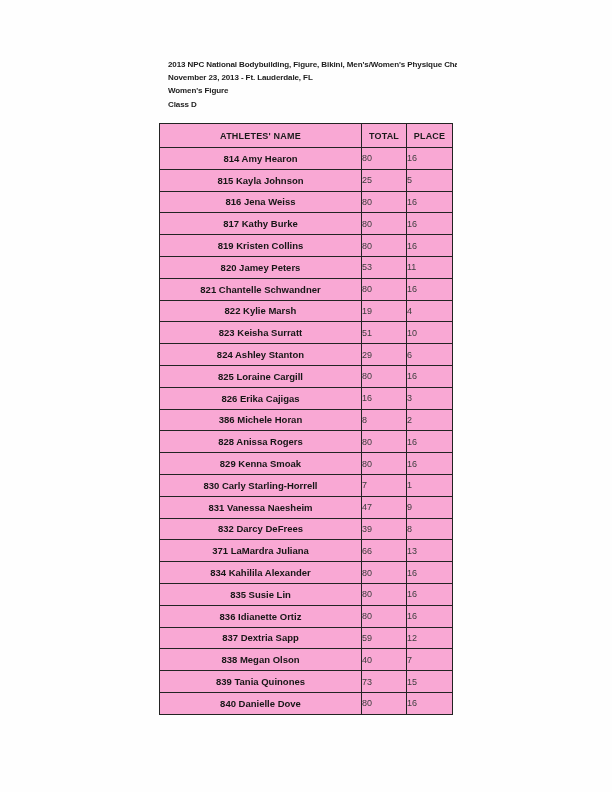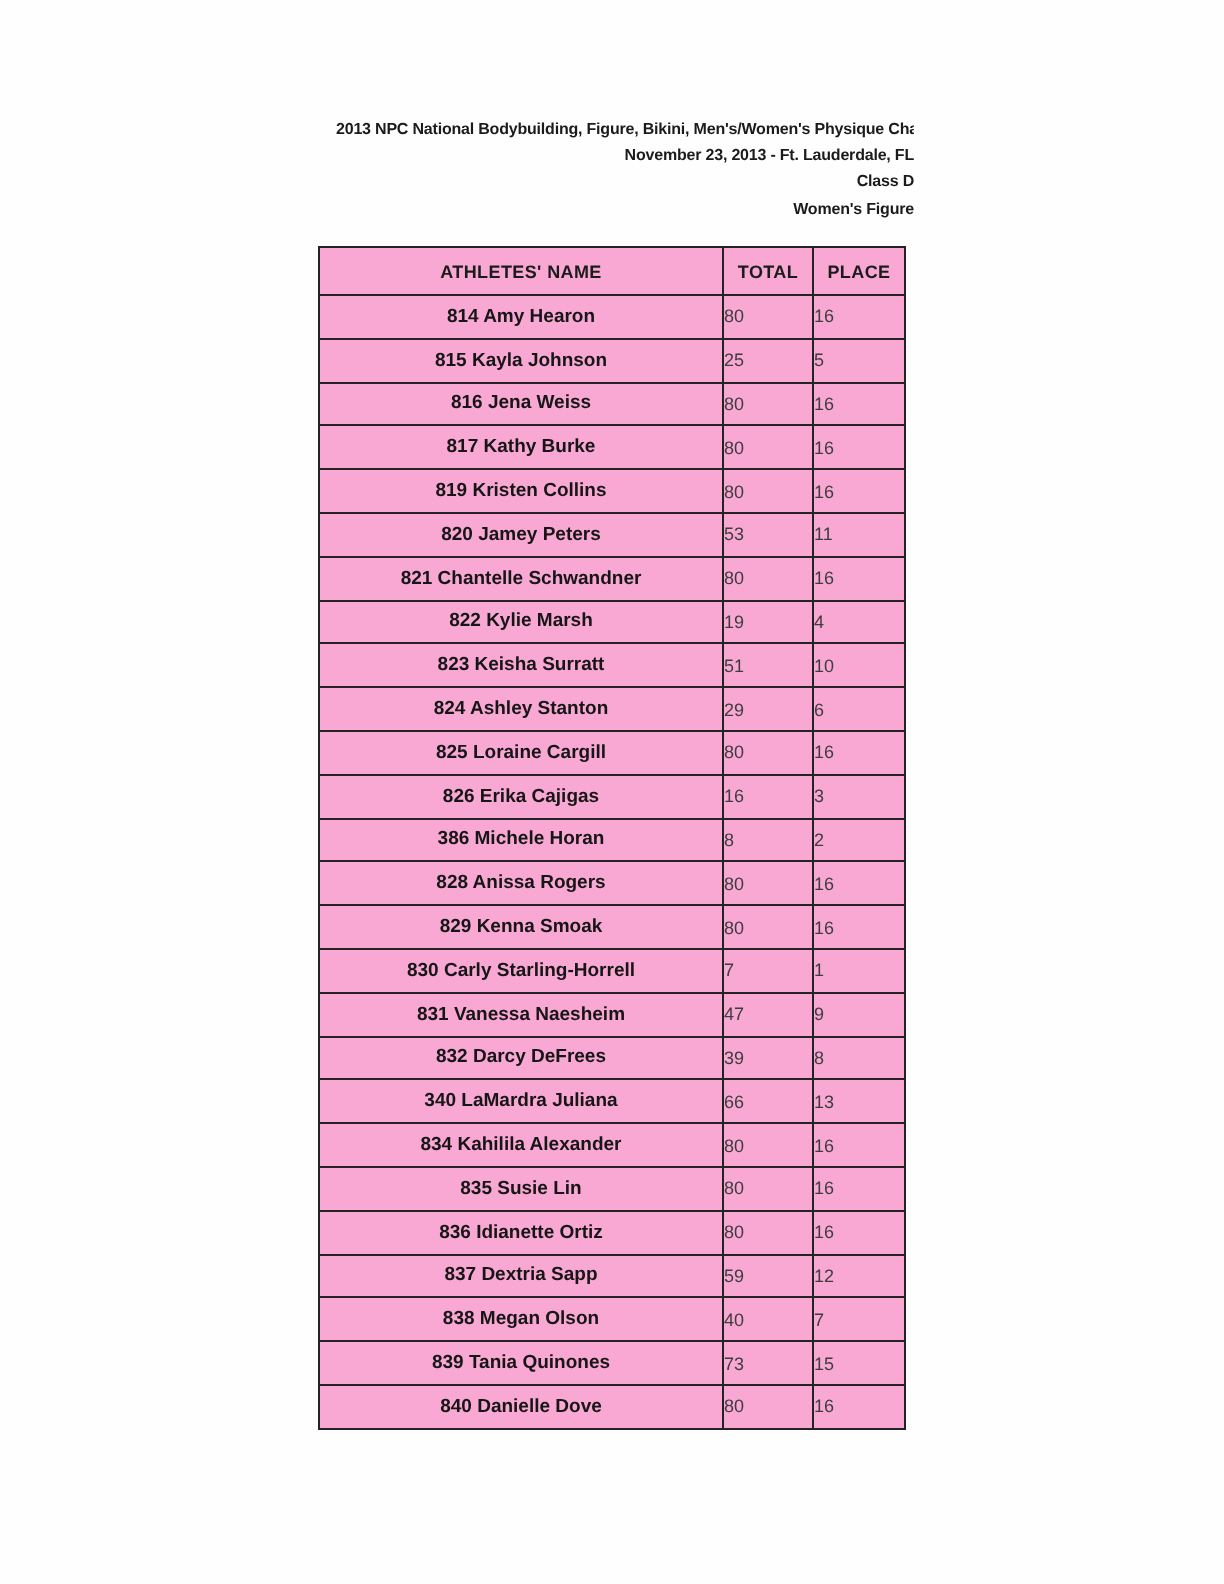--- a/index.html
+++ b/index.html
@@ -14,21 +14,20 @@
     height: 792px;
     background: #fefefe;
     overflow: hidden;
   }
   .doc-header {
     position: absolute;
     left: 168px;
     top: 58px;
     width: 289px;
     overflow: hidden;
-    text-align: right;
   }
   .doc-header .hline {
     white-space: nowrap;
     font-size: 8px;
     font-weight: bold;
     color: #1b1b1b;
     line-height: 13.2px;
     letter-spacing: -0.1px;
   }
   table.results {
@@ -76,22 +75,22 @@
   }
 </style>
 </head>
 <body>
 
 <div class="page">
 
   <div class="doc-header">
     <div class="hline">2013 NPC National Bodybuilding, Figure, Bikini, Men's/Women's Physique Cha</div>
     <div class="hline">November 23, 2013 - Ft. Lauderdale, FL</div>
+    <div class="hline">Women's Figure</div>
     <div class="hline">Class D</div>
-    <div class="hline">Women's Figure</div>
   </div>
 
   <table class="results">
     <colgroup>
       <col class="c-name">
       <col class="c-total">
       <col class="c-place">
     </colgroup>
     <thead>
       <tr>
@@ -185,21 +184,21 @@
           <td class="cell-name">831 Vanessa Naesheim</td>
           <td class="cell-num">47</td>
           <td class="cell-num">9</td>
         </tr>
         <tr>
           <td class="cell-name">832 Darcy DeFrees</td>
           <td class="cell-num">39</td>
           <td class="cell-num">8</td>
         </tr>
         <tr>
-          <td class="cell-name">340 LaMardra Juliana</td>
+          <td class="cell-name">371 LaMardra Juliana</td>
           <td class="cell-num">66</td>
           <td class="cell-num">13</td>
         </tr>
         <tr>
           <td class="cell-name">834 Kahilila Alexander</td>
           <td class="cell-num">80</td>
           <td class="cell-num">16</td>
         </tr>
         <tr>
           <td class="cell-name">835 Susie Lin</td>

